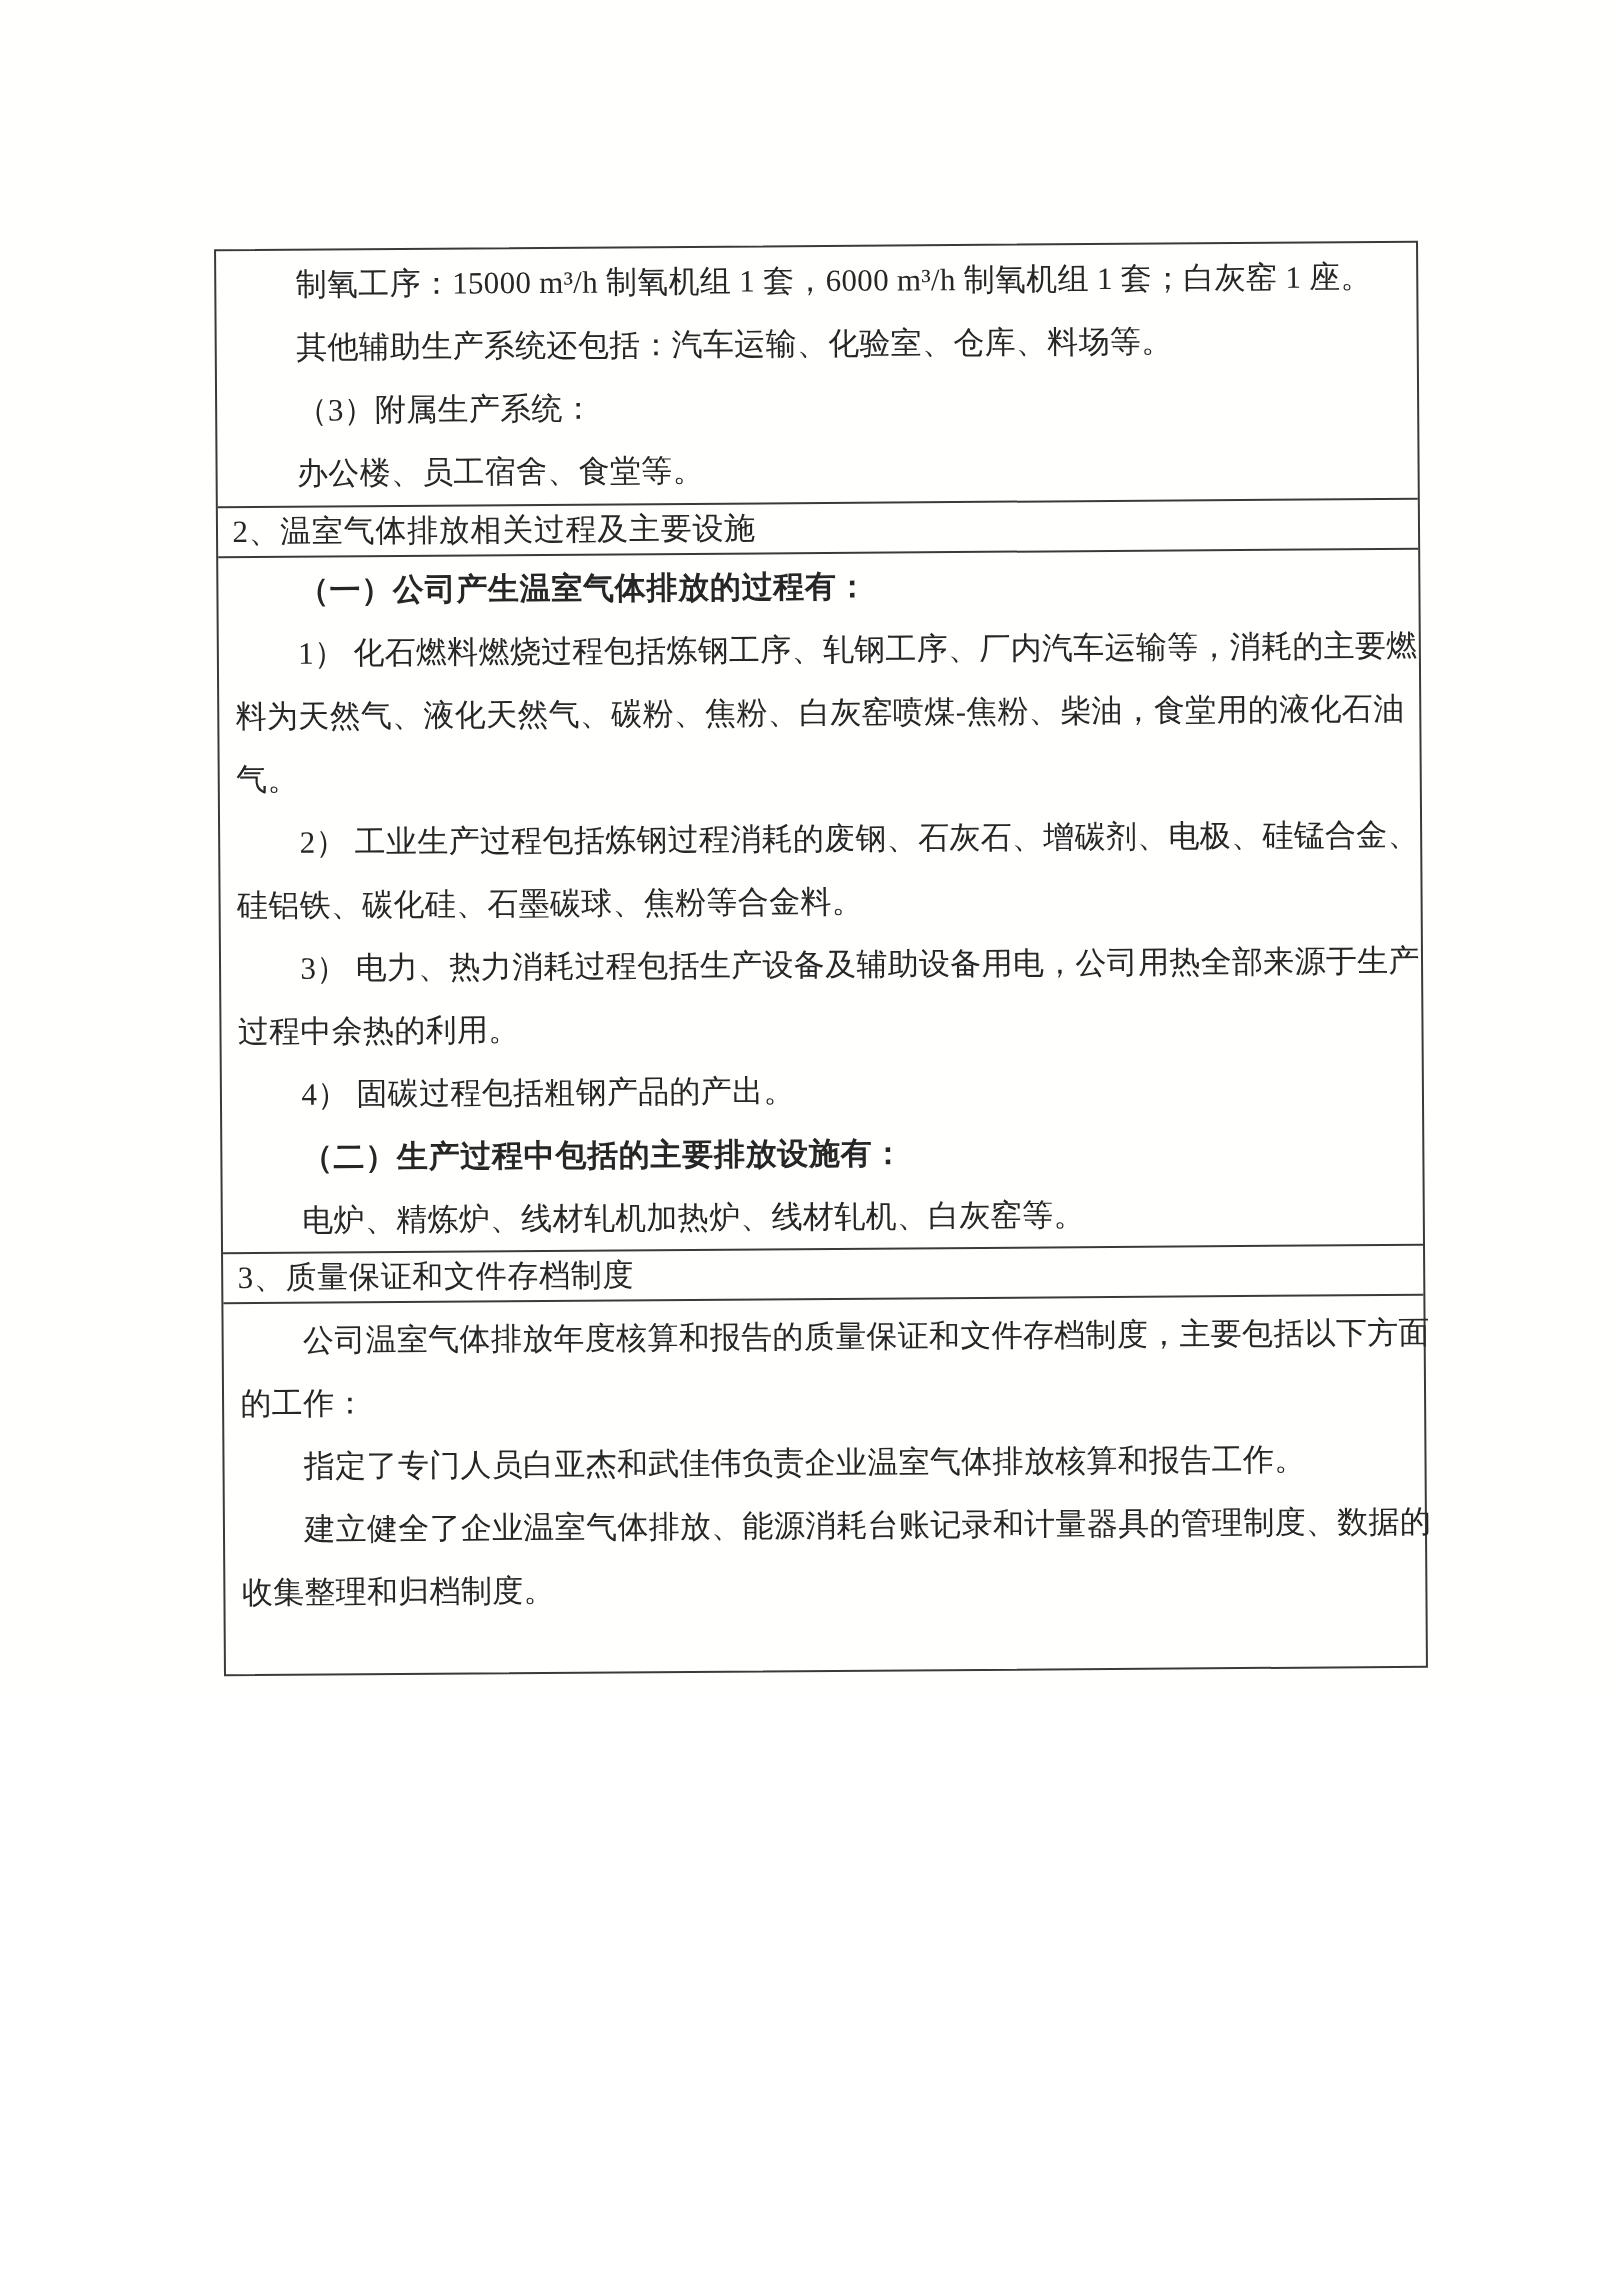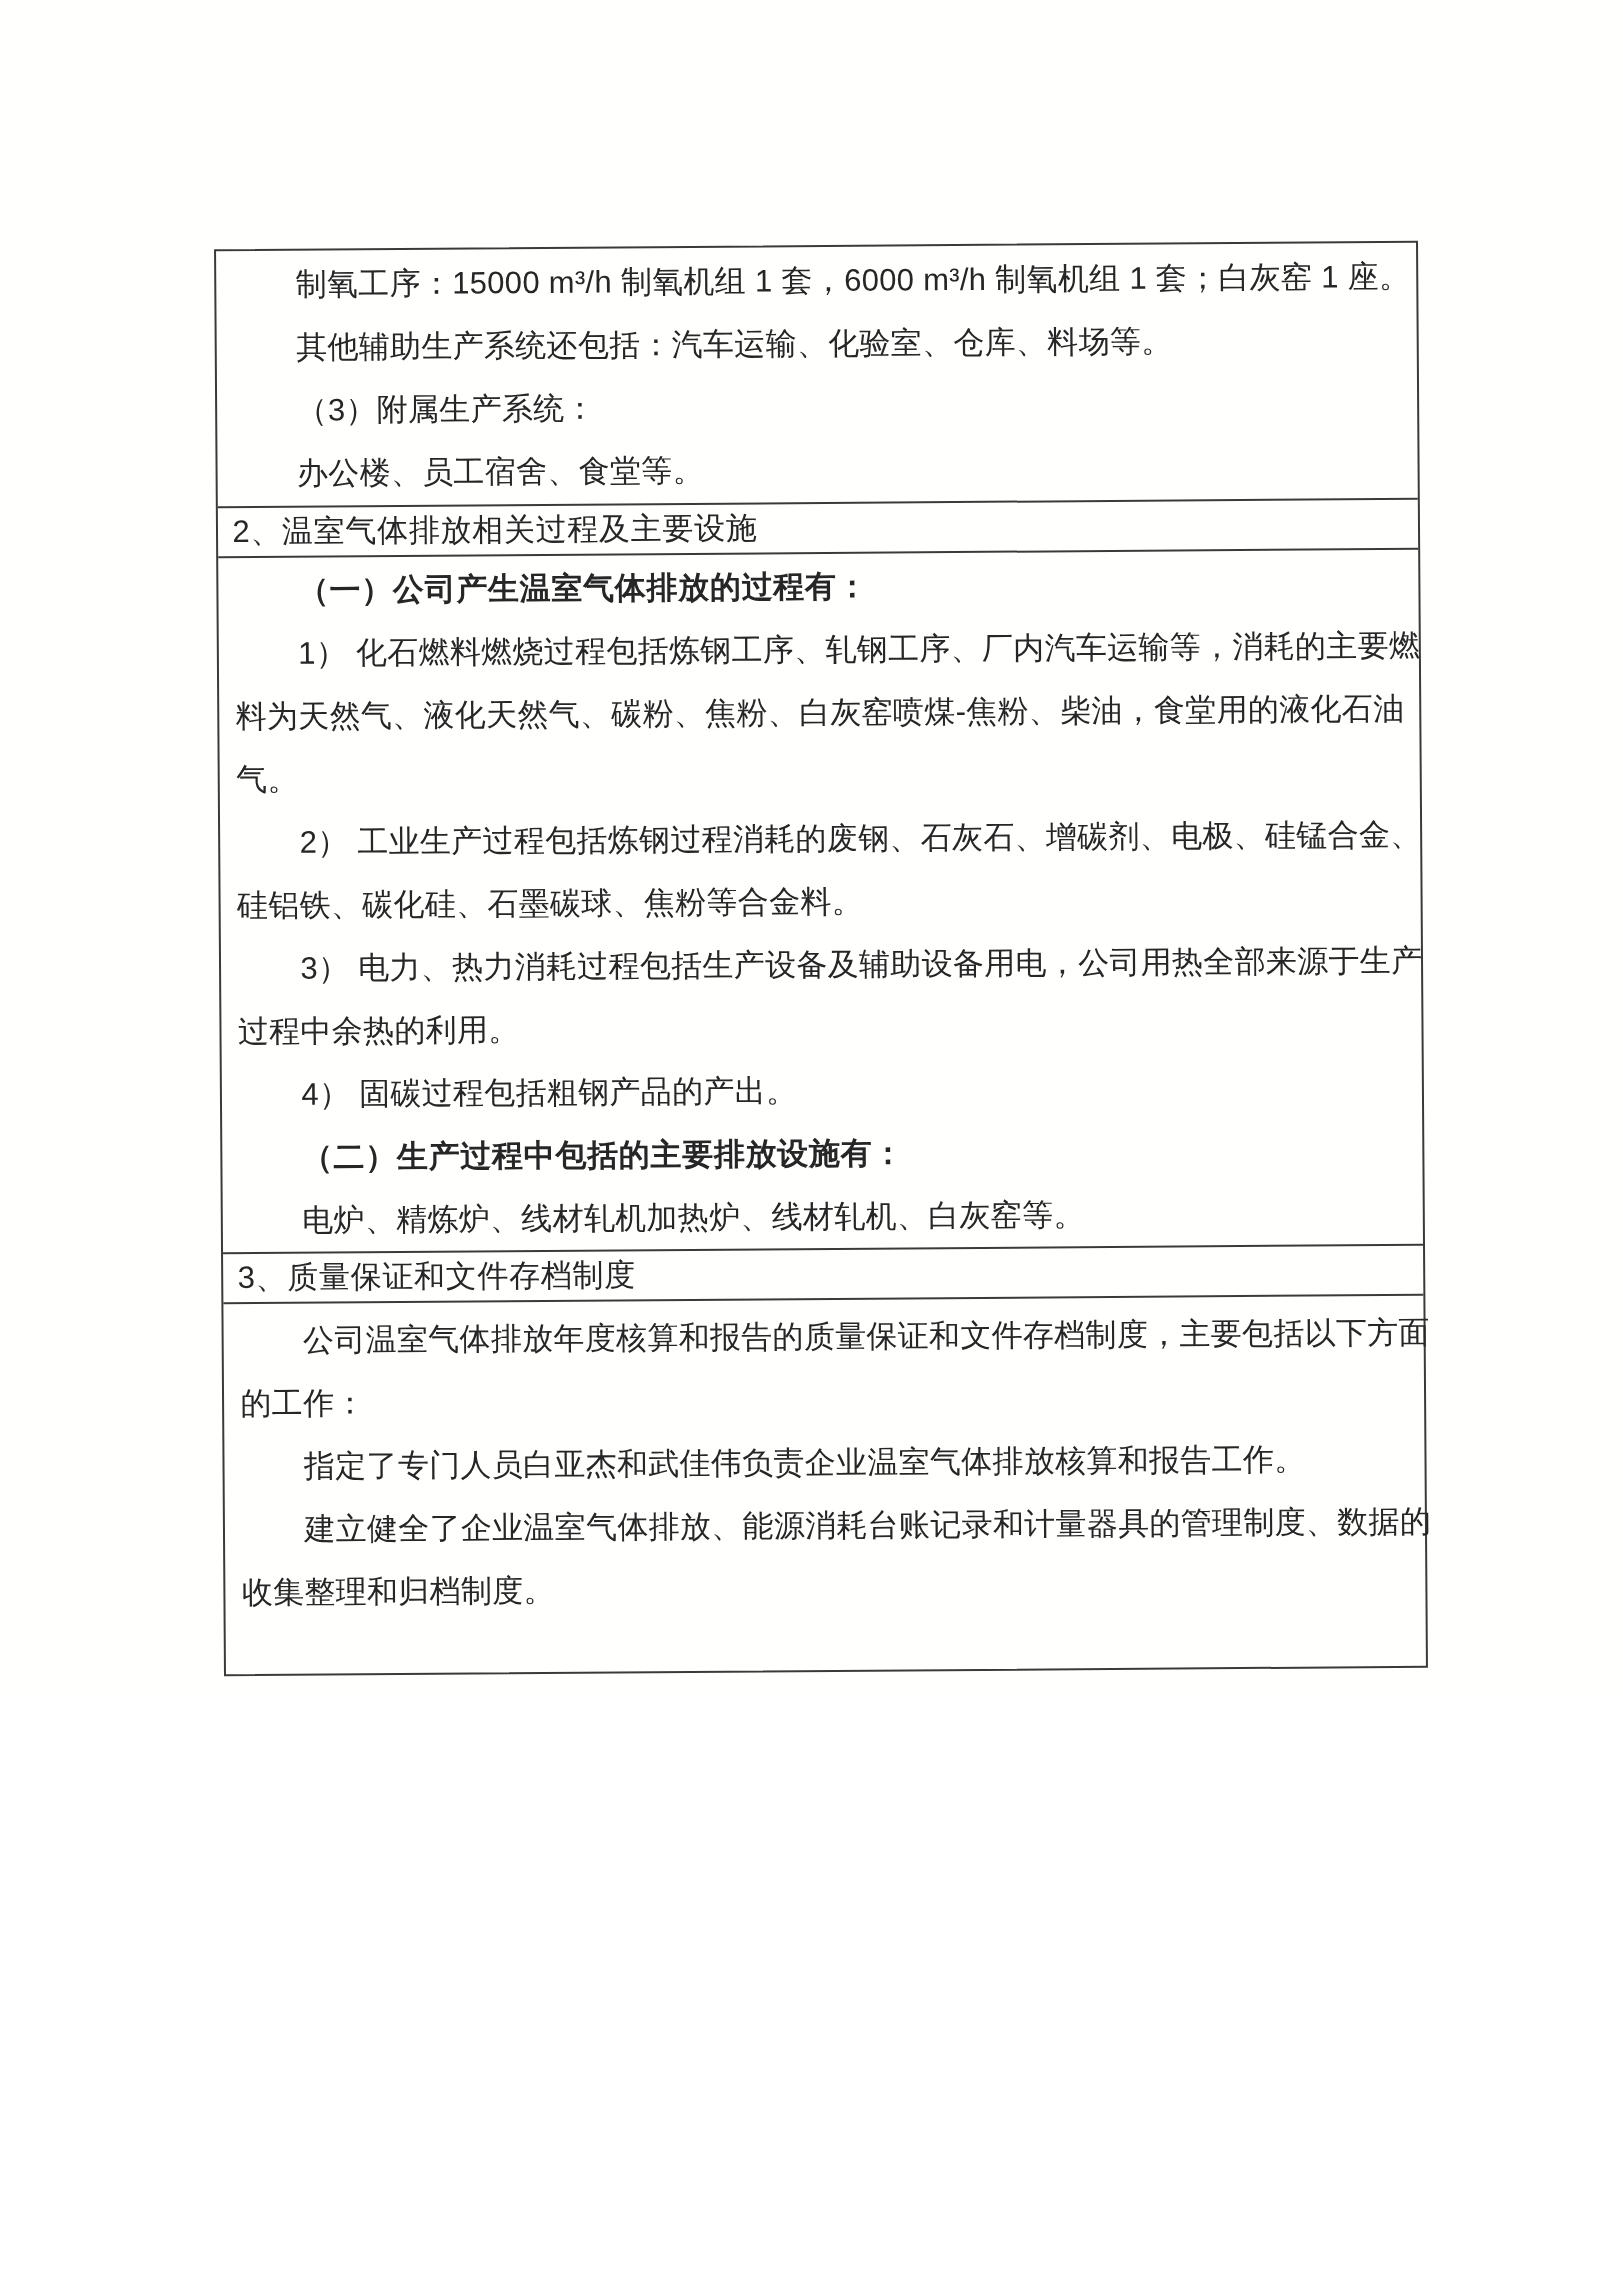--- a/index.html
+++ b/index.html
@@ -6,21 +6,21 @@
     margin: 0;
     padding: 0;
     background: #ffffff;
   }
   .page {
     position: relative;
     width: 1623px;
     height: 1696px;
     background: #fffffe;
     overflow: hidden;
-    font-family: Liberation Sans, sans-serif;
+    font-family: Liberation Serif, serif;
     color: #262626;
   }
   
   .doc-table {
     position: absolute;
     left: 219px;
     top: 245px;
     width: 1204px;
     border: 2px solid #3a3a3a;
     box-sizing: border-box;

